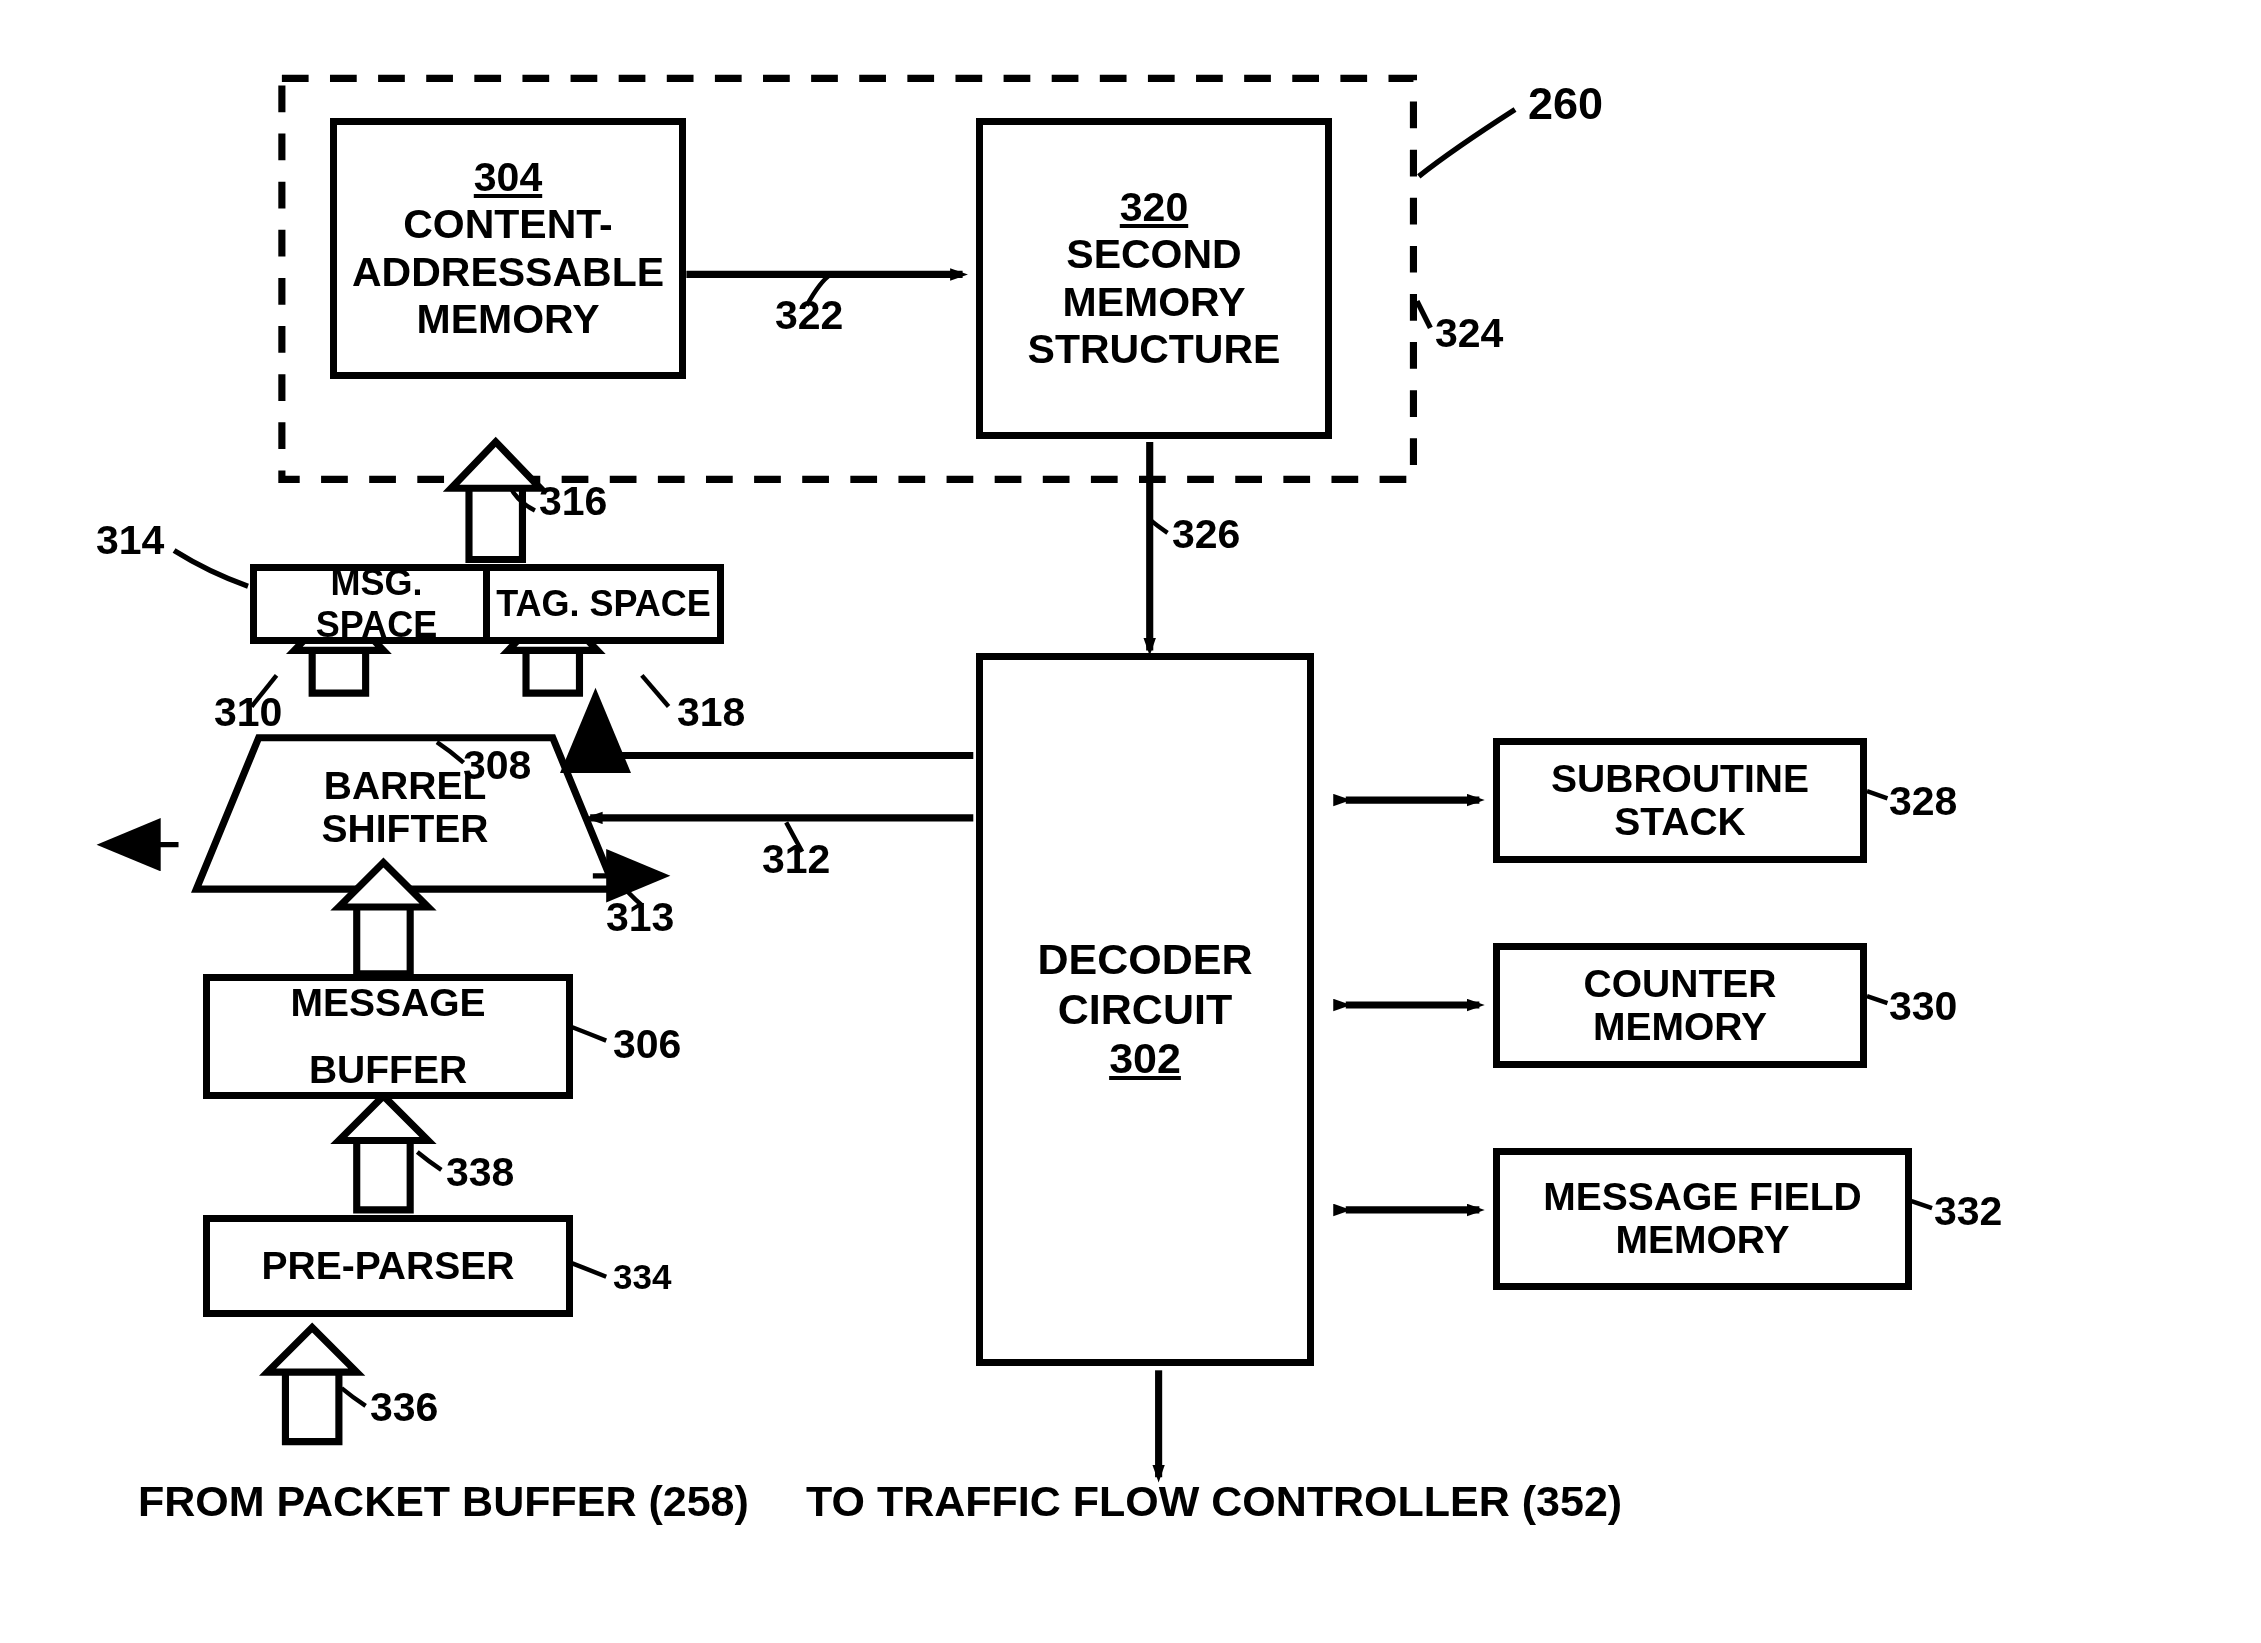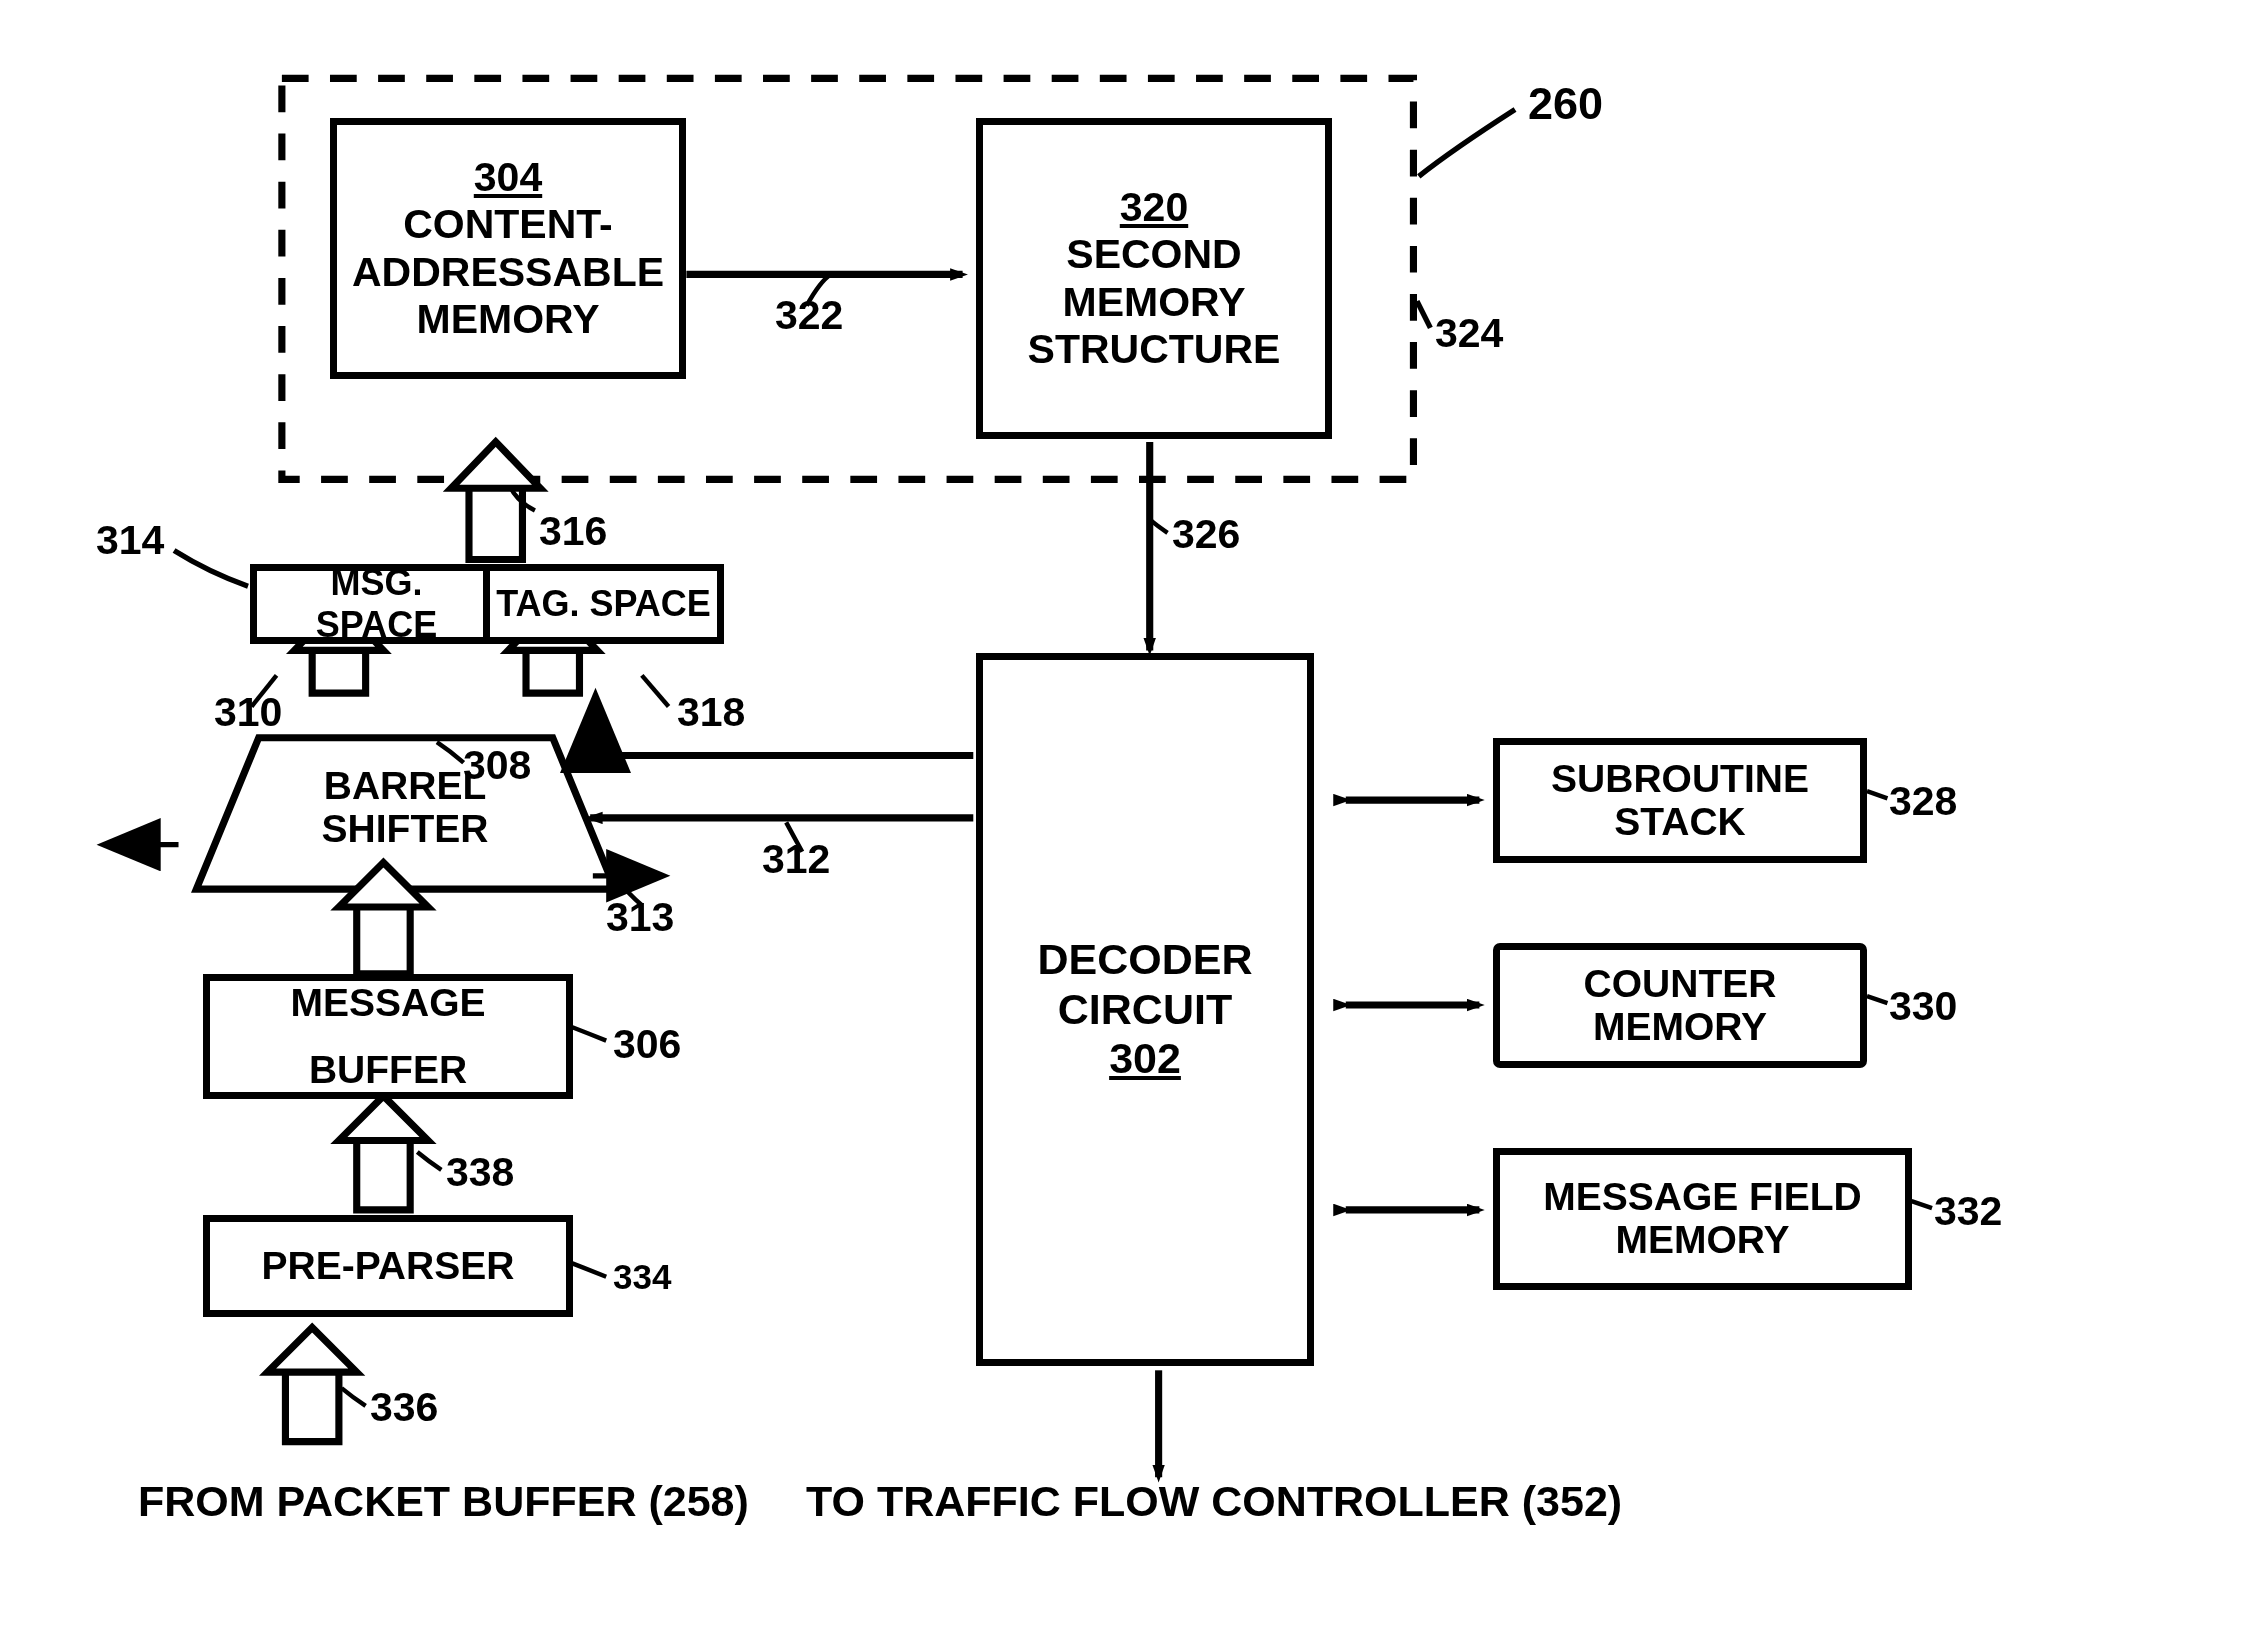--- a/index.html
+++ b/index.html
@@ -162,21 +162,21 @@
     <span>SECOND</span>
     <span>MEMORY</span>
     <span>STRUCTURE</span>
   </div>
 
   <div class="label" style="left:775px; top:276px; font-size:41px;">322</div>
   <div class="label" style="left:1435px; top:294px; font-size:41px;">324</div>
   <div class="label" style="left:1172px; top:495px; font-size:41px;">326</div>
 
   <div class="label" style="left:96px; top:501px; font-size:41px;">314</div>
-  <div class="label" style="left:539px; top:492px; font-size:41px;">316</div>
+  <div class="label" style="left:539px; top:462px; font-size:41px;">316</div>
 
   <div class="box" style="left:250px; top:548px; width:241px; height:80px; font-size:36px;padding-left:12px;">
     <span>MSG. SPACE</span>
   </div>
   <div class="box" style="left:483px; top:548px; width:241px; height:80px; font-size:36px;">
     <span>TAG. SPACE</span>
   </div>
 
   <div class="label" style="left:214px; top:673px; font-size:41px;">310</div>
   <div class="label" style="left:677px; top:673px; font-size:41px;">318</div>
@@ -212,21 +212,21 @@
     <span>CIRCUIT</span>
     <span class="underline">302</span>
   </div>
 
   <div class="box" style="left:1493px; top:722px; width:374px; height:125px; font-size:39px; line-height:1.1;">
     <span>SUBROUTINE</span>
     <span>STACK</span>
   </div>
   <div class="label" style="left:1889px; top:762px; font-size:41px;">328</div>
 
-  <div class="box" style="left:1493px; top:927px; width:374px; height:125px; font-size:39px; line-height:1.1;border-radius:7px;">
+  <div class="box" style="left:1493px; top:927px; width:374px; height:125px; font-size:39px; line-height:1.1;">
     <span>COUNTER</span>
     <span>MEMORY</span>
   </div>
   <div class="label" style="left:1889px; top:967px; font-size:41px;">330</div>
 
   <div class="box" style="left:1493px; top:1132px; width:419px; height:142px; font-size:39px; line-height:1.1;">
     <span>MESSAGE FIELD</span>
     <span>MEMORY</span>
   </div>
   <div class="label" style="left:1934px; top:1172px; font-size:41px;">332</div>

